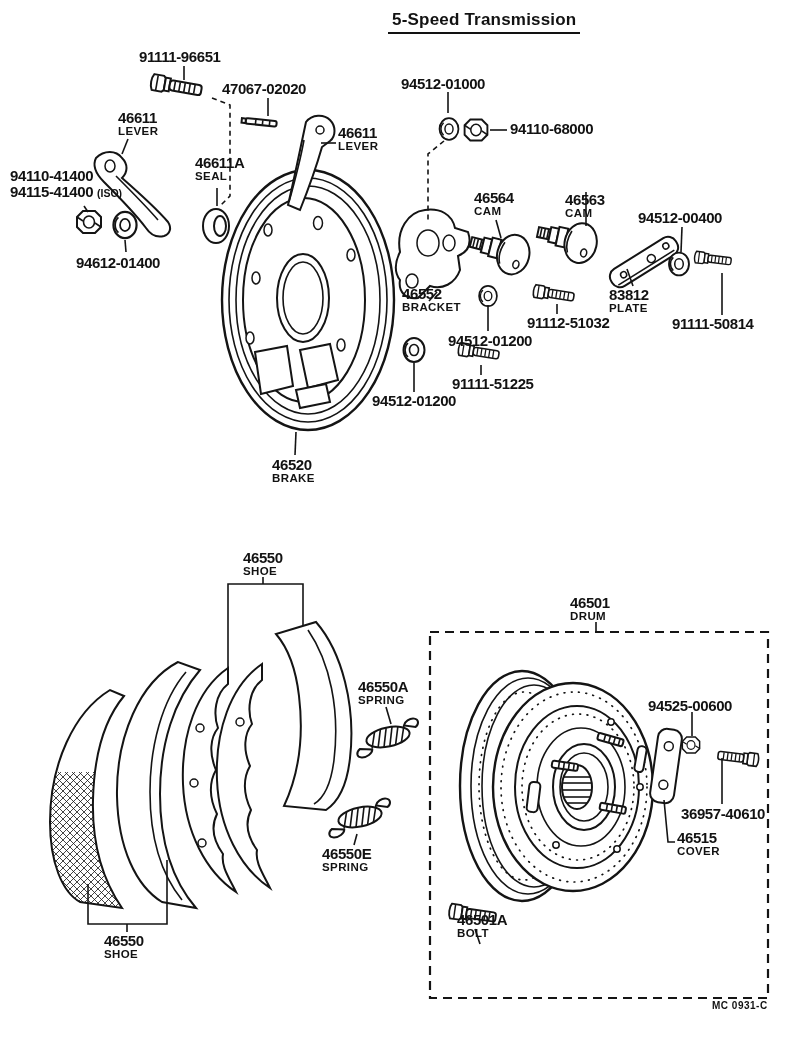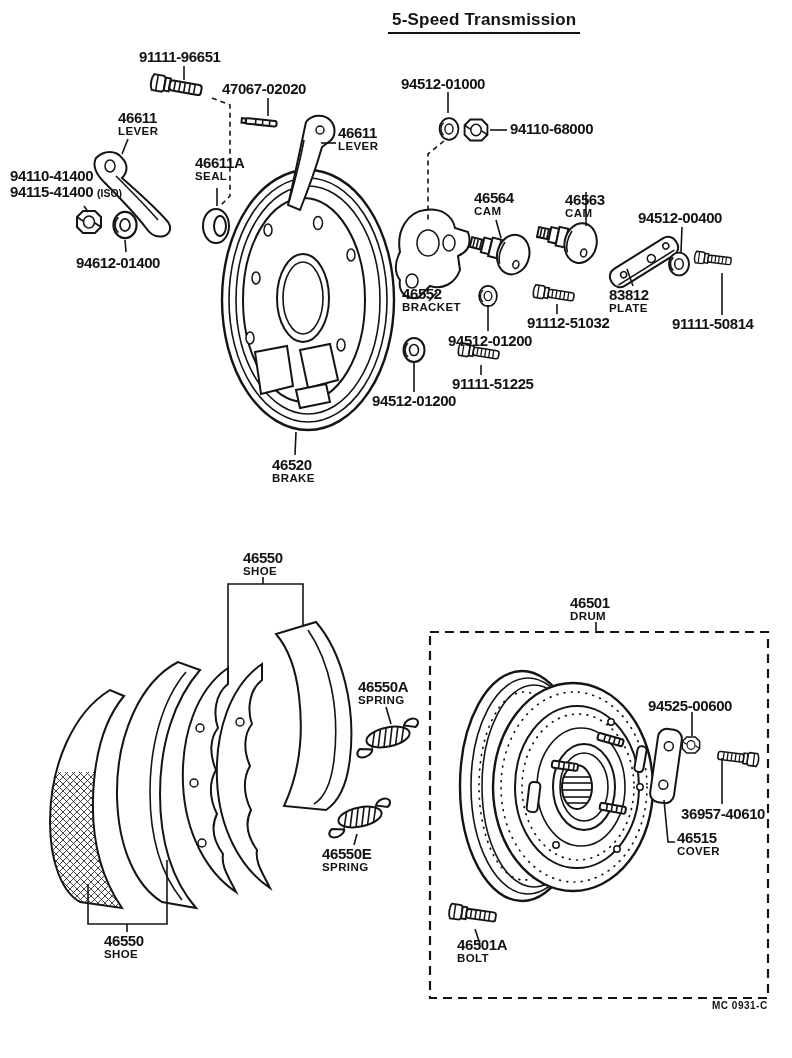--- a/index.html
+++ b/index.html
@@ -428,20 +428,20 @@
   <div class="callout" style="left:322px;top:846px">
     <div class="pn">46550E</div>
     <div class="cap">SPRING</div>
   </div>
 
   <div class="callout" style="left:104px;top:933px">
     <div class="pn">46550</div>
     <div class="cap">SHOE</div>
   </div>
 
-  <div class="callout" style="left:457px;top:937px">
+  <div class="callout" style="left:457px;top:912px">
     <div class="pn">46501A</div>
     <div class="cap">BOLT</div>
   </div>
 
   <div class="doccode">MC 0931-C</div>
 
 </div>
 
 </body></html>

